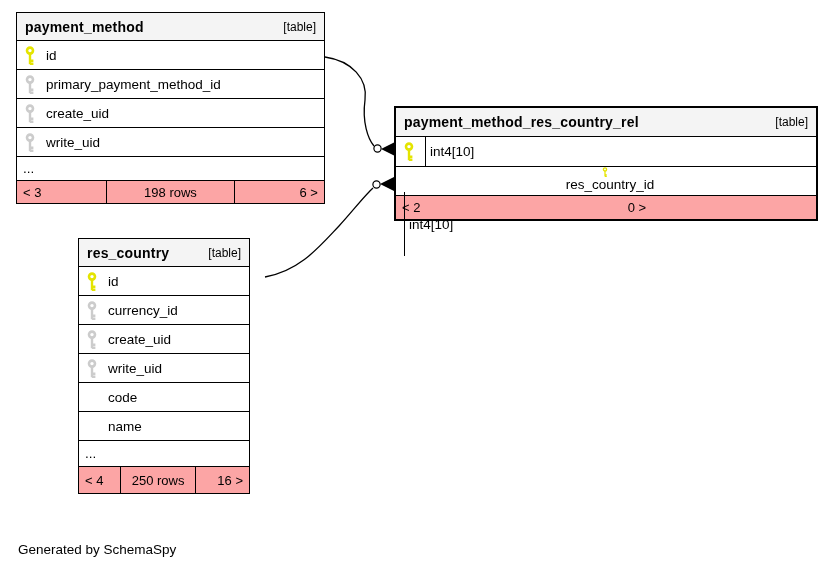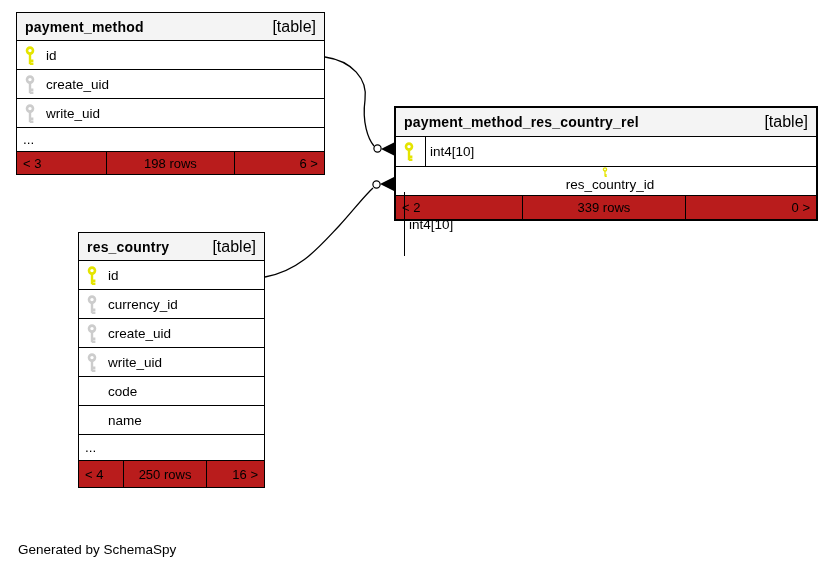--- a/index.html
+++ b/index.html
@@ -3,32 +3,32 @@
 <meta charset="utf-8">
 <style>
   html,body{margin:0;padding:0;}
   body{
     width:833px;height:571px;position:relative;background:#ffffff;
     font-family:"Liberation Sans","DejaVu Sans",sans-serif;color:#000;
     overflow:hidden;
   }
   .edges{position:absolute;left:0;top:0;z-index:1;}
   .tbl{
-    position:absolute;z-index:2;background:#b91c1c;
+    position:absolute;z-index:2;background:#fca5a5;
     border:1px solid #000;box-sizing:border-box;
   }
   .tbl.focus{border-width:2px;}
   .thead{
     height:28px;background:#f4f4f4;border-bottom:1px solid #000;
     display:flex;align-items:center;justify-content:space-between;
     padding:0 8px;box-sizing:border-box;
   }
   .tbl.focus .thead{height:29px;}
   .tname{font-weight:bold;font-size:14px;letter-spacing:.2px;}
-  .ttype{font-size:16px;margin-left:19px;}
+  .ttype{font-size:12px;margin-left:19px;}
   .trow{
     height:29px;border-bottom:1px solid #000;display:flex;align-items:center;
     padding:0 0 0 8px;box-sizing:border-box;font-size:13.5px;background:#fff;
   }
   .tbl.focus .trow{height:30px;}
   .tbl.focus .trow + .trow{height:29px;flex-direction:column;}
   .trow:last-of-type{border-bottom:1px solid #000;}
   .keyicon{width:10px;height:19px;margin-right:11px;flex:0 0 10px;display:inline-block;}
   .keyicon.pk{color:#e4e400;}
   .keyicon.fk{color:#cccccc;}
@@ -81,20 +81,27 @@
         <circle cx="5" cy="4.6" r="3" fill="none" stroke="currentColor" stroke-width="2.6"></circle>
         <path d="M5 7.5V18.2 M5 14.8h3.4 M5 17.8h3.4" fill="none" stroke="currentColor" stroke-width="2.4"></path>
       </svg>
     <span class="cname">id</span>
   </div>
   <div class="trow">
     <svg class="keyicon fk" viewBox="0 0 10 19">
         <circle cx="5" cy="4.6" r="3" fill="none" stroke="currentColor" stroke-width="2.6"></circle>
         <path d="M5 7.5V18.2 M5 14.8h3.4 M5 17.8h3.4" fill="none" stroke="currentColor" stroke-width="2.4"></path>
       </svg>
+    <span class="cname">primary_payment_method_id</span>
+  </div>
+  <div class="trow">
+    <svg class="keyicon fk" viewBox="0 0 10 19">
+        <circle cx="5" cy="4.6" r="3" fill="none" stroke="currentColor" stroke-width="2.6"></circle>
+        <path d="M5 7.5V18.2 M5 14.8h3.4 M5 17.8h3.4" fill="none" stroke="currentColor" stroke-width="2.4"></path>
+      </svg>
     <span class="cname">create_uid</span>
   </div>
   <div class="trow">
     <svg class="keyicon fk" viewBox="0 0 10 19">
         <circle cx="5" cy="4.6" r="3" fill="none" stroke="currentColor" stroke-width="2.6"></circle>
         <path d="M5 7.5V18.2 M5 14.8h3.4 M5 17.8h3.4" fill="none" stroke="currentColor" stroke-width="2.4"></path>
       </svg>
     <span class="cname">write_uid</span>
   </div>
   <div class="trow ell">
@@ -122,26 +129,25 @@
   <div class="trow">
     <svg class="keyicon pk" viewBox="0 0 10 19">
         <circle cx="5" cy="4.6" r="3" fill="none" stroke="currentColor" stroke-width="2.6"></circle>
         <path d="M5 7.5V18.2 M5 14.8h3.4 M5 17.8h3.4" fill="none" stroke="currentColor" stroke-width="2.4"></path>
       </svg>
     <span class="cname" style="flex:1">res_country_id</span>
     <span class="ctype">int4[10]</span>
   </div>
   <div class="tfoot">
     <span class="fcell fleft">&lt; 2</span>
-    <span class="fcell fmid">339 rows</span>
     <span class="fcell fright">0 &gt;</span>
   </div>
 </div>
 
-<div class="tbl t-res" style="left:78px;top:232px;width:187px;">
+<div class="tbl t-res" style="left:78px;top:238px;width:172px;">
   <div class="thead">
     <span class="tname">res_country</span>
     <span class="ttype">[table]</span>
   </div>
   <div class="trow">
     <svg class="keyicon pk" viewBox="0 0 10 19">
         <circle cx="5" cy="4.6" r="3" fill="none" stroke="currentColor" stroke-width="2.6"></circle>
         <path d="M5 7.5V18.2 M5 14.8h3.4 M5 17.8h3.4" fill="none" stroke="currentColor" stroke-width="2.4"></path>
       </svg>
     <span class="cname">id</span>

